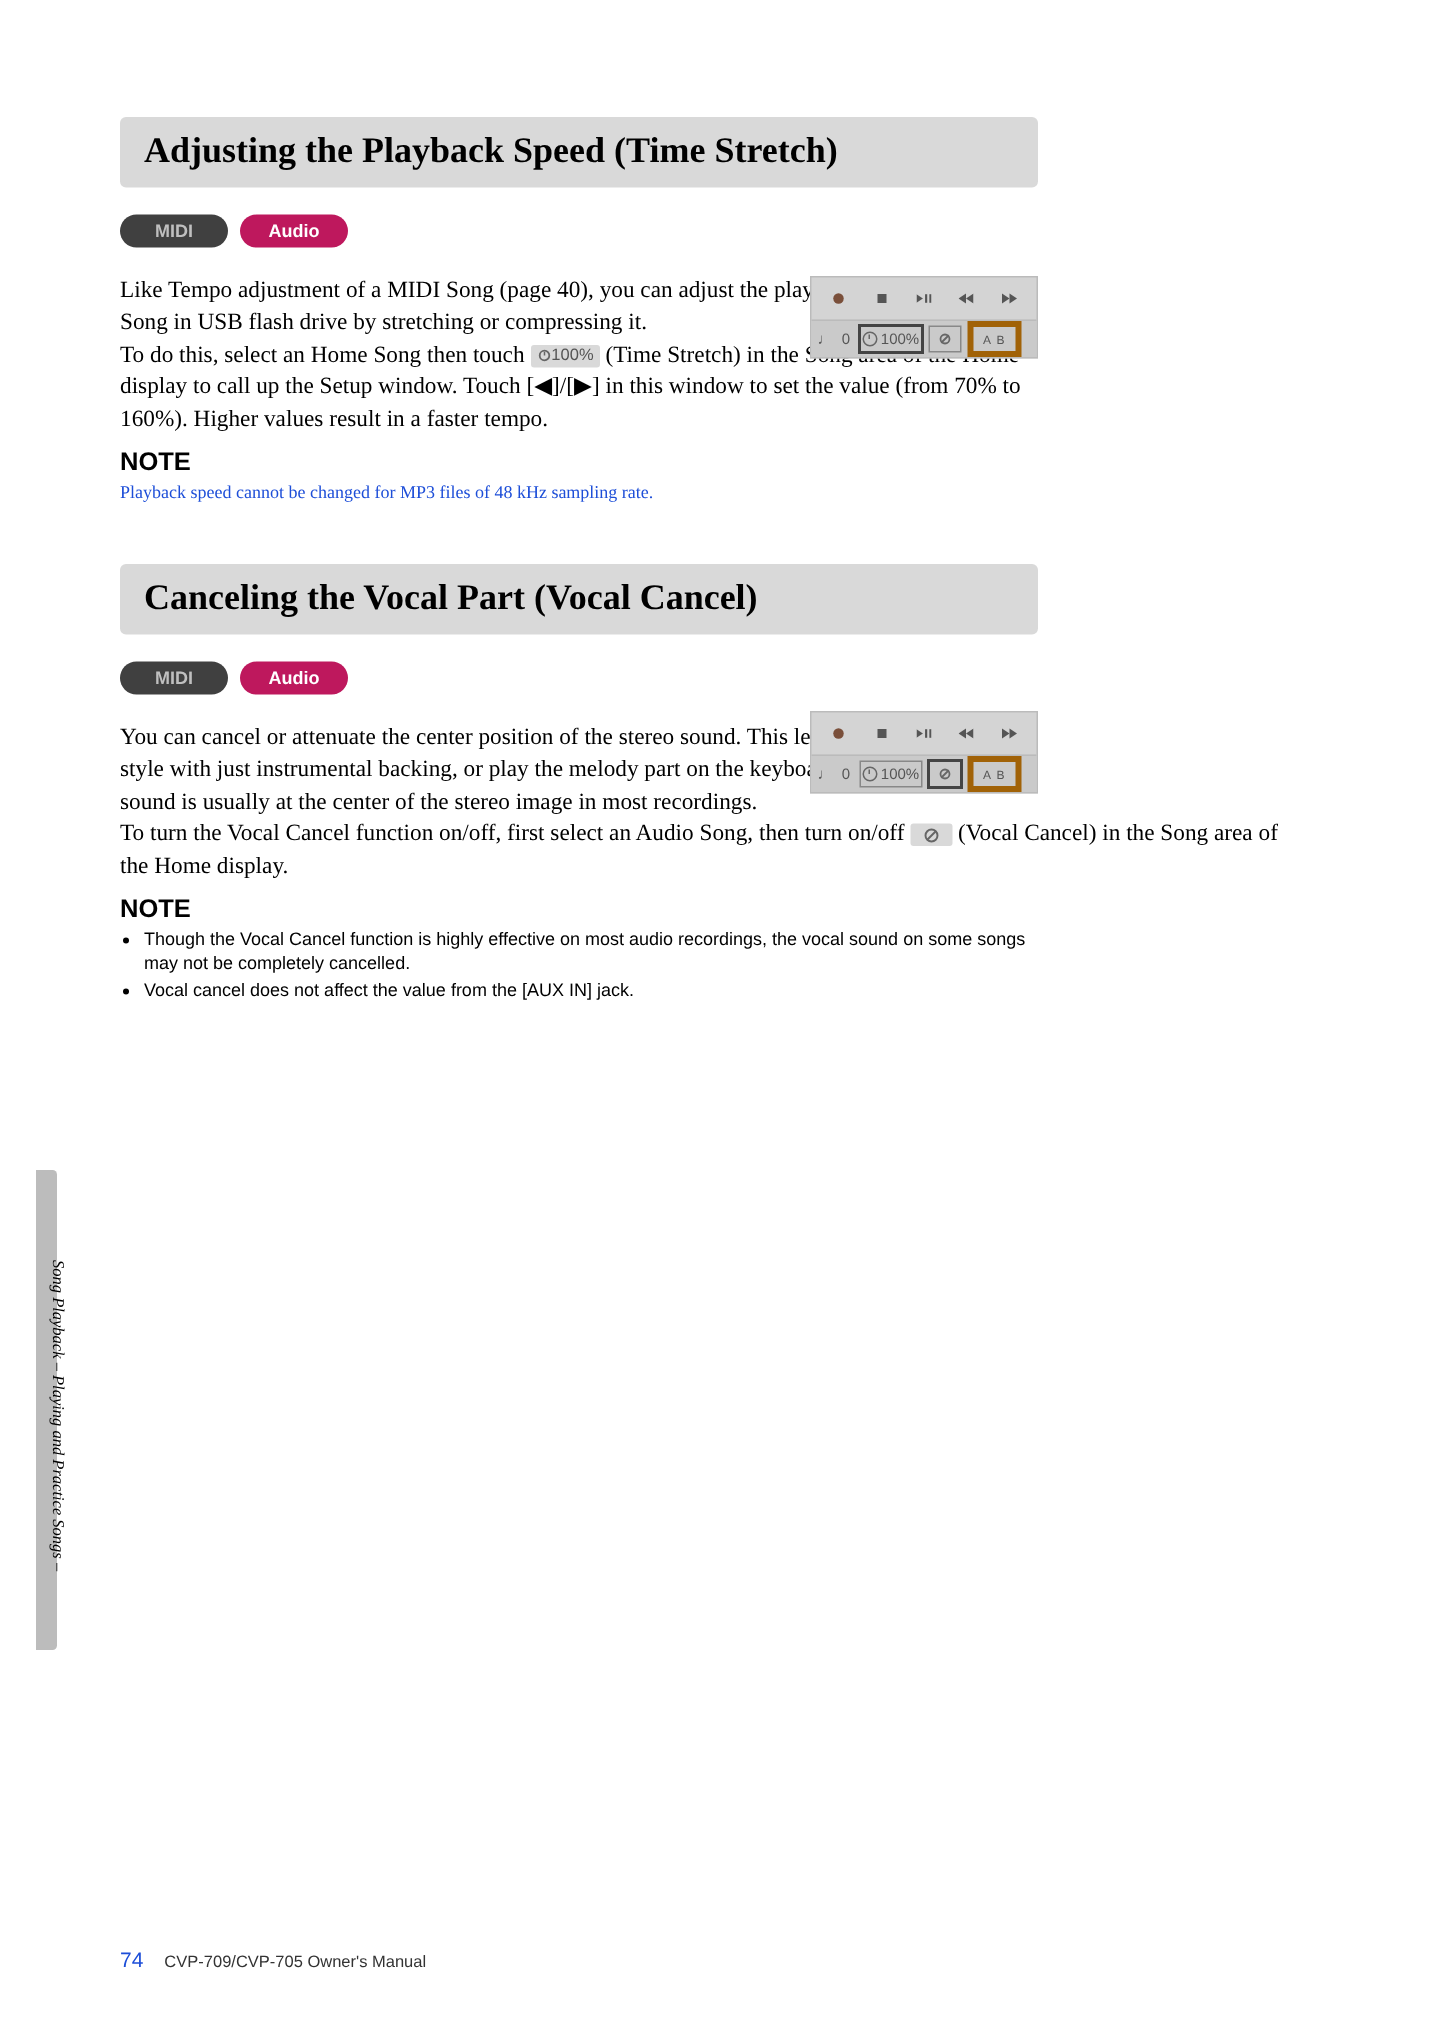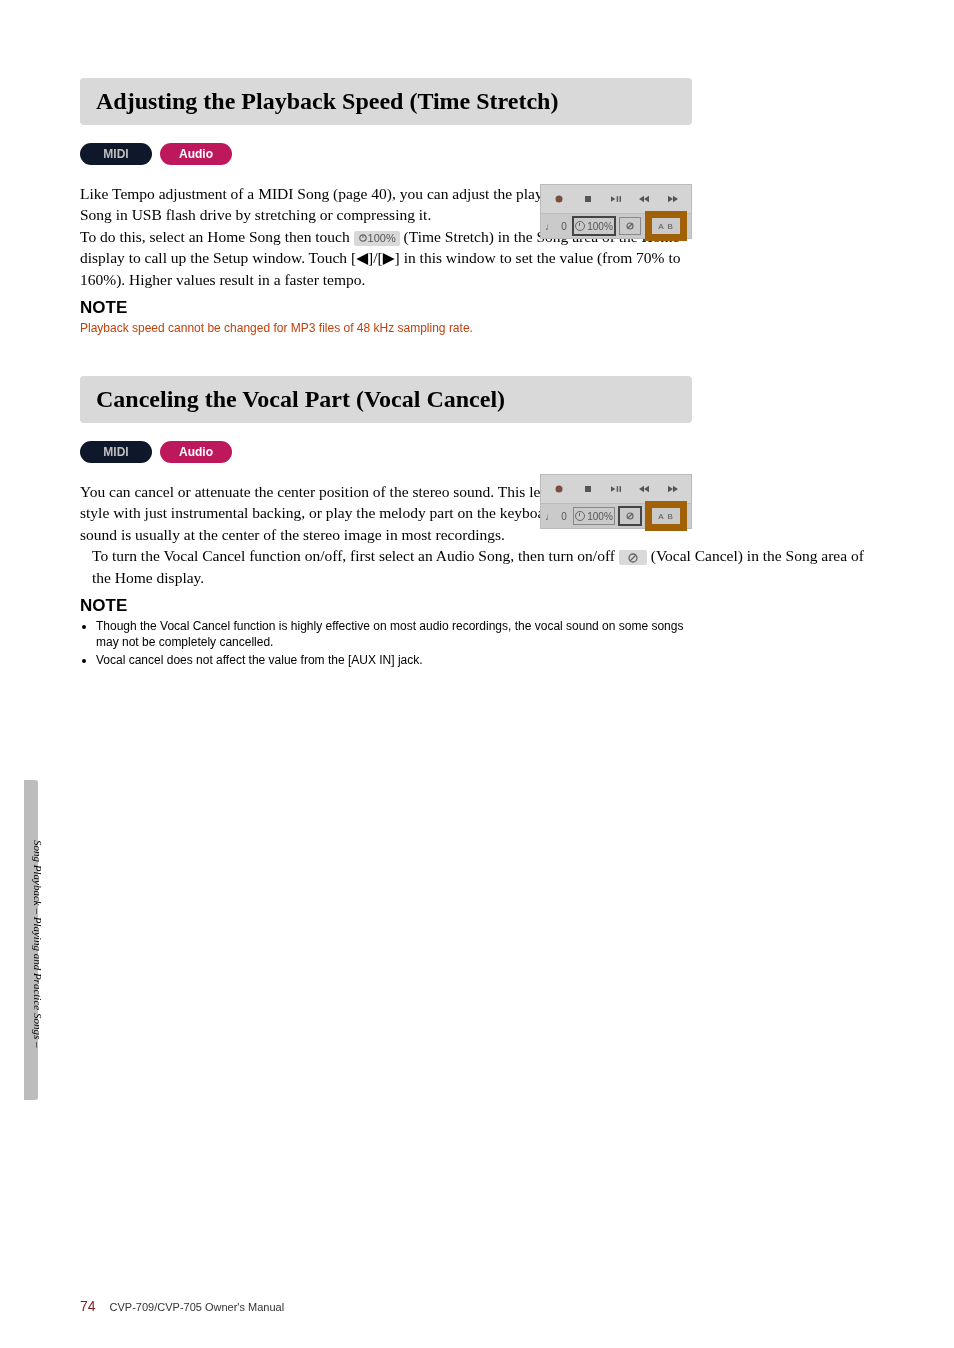--- a/index.html
+++ b/index.html
@@ -39,21 +39,21 @@
     height: 22px;
     border-radius: 11px;
     display: flex;
     align-items: center;
     justify-content: center;
     font-size: 12px;
     font-weight: bold;
     font-family: Arial, Helvetica, sans-serif;
   }
   .tag-midi {
-    background: #0f172a;
+    background: #404040;
     color: #bfbfbf;
   }
   .tag-audio {
     background: #be185d;
     color: #fff;
   }
   .body-text {
     font-size: 15.5px;
     line-height: 1.38;
     font-family: Georgia, "Times New Roman", serif;
@@ -65,24 +65,24 @@
     width: 610px;
   }
   .note-head {
     font-family: Arial, Helvetica, sans-serif;
     font-weight: bold;
     font-size: 17px;
     margin-top: 8px;
     margin-bottom: 2px;
   }
   .note-body {
-    font-family: Liberation Sans, sans-serif;
+    font-family: Liberation Serif, serif;
     font-size: 12px;
     line-height: 1.35;
-    color: #c2410c;
+    color: #1d4ed8;
   }
   .note-list {
     font-family: Arial, Helvetica, sans-serif;
     font-size: 12px;
     line-height: 1.35;
     padding-left: 16px;
     margin: 2px 0 0 0;
   }
   .note-list li {
     margin-bottom: 2px;
@@ -160,21 +160,21 @@
     border:1px solid #888;
     height:16px;
     display:flex;align-items:center;justify-content:center;
   }
   .panel-bot .hundred.hl { outline:2px solid #444; outline-offset:-1px; }
   .panel-bot .vc {
     width:20px;height:16px;border:1px solid #888;display:flex;align-items:center;justify-content:center;background:#cacaca;
   }
   .panel-bot .vc.hl { outline:2px solid #444; outline-offset:-1px; }
   .panel-bot .ab {
-    width:28px;height:16px;border:7px solid #a16207;display:flex;align-items:center;justify-content:center;background:#cacaca;font-size:8px;letter-spacing:1px;
+    width:28px;height:16px;border:4px solid #a16207;display:flex;align-items:center;justify-content:center;background:#cacaca;font-size:8px;letter-spacing:1px;
   }
   .panel-bot .hundred .clock {
     width:8px;height:8px;border:1px solid #666;border-radius:50%;position:relative;margin-right:2px;
   }
   .panel-bot .hundred .clock::after{content:"";position:absolute;left:3px;top:1px;width:1px;height:3px;background:#666;}
   .pbtn { width:10px;height:10px; }
 
   
   .side-text {
     position: absolute;
@@ -205,21 +205,21 @@
     bottom: 34px;
     font-family: Arial, Helvetica, sans-serif;
     font-size: 11px;
     color: #333;
     display:flex;
     align-items: baseline;
     gap: 14px;
   }
   .footer .pnum {
     font-size: 14px;
-    color:#7f1d1d;
+    color:#1d4ed8;
   }
 </style>
 </head>
 <body>
 
 <div class="page">
 
   <div class="section-heading">Adjusting the Playback Speed (Time Stretch)</div>
 
   <div class="tags-row">
@@ -246,21 +246,21 @@
   <div class="section-heading">Canceling the Vocal Part (Vocal Cancel)</div>
 
   <div class="tags-row">
     <div class="tag tag-midi">MIDI</div>
     <div class="tag tag-audio">Audio</div>
   </div>
 
   <div class="body-text body-block-2">
     <span>You can cancel or attenuate the center position of the stereo sound. This lets you sing "karaoke" style with just instrumental backing, or play the melody part on the keyboard, since the vocal sound is usually at the center of the stereo image in most recordings.</span>
   </div>
-  <div class="body-text" style="width:780px;margin-left:12px;">
+  <div class="body-text" style="width:780px;">
     <span>To turn the Vocal Cancel function on/off, first select an Audio Song, then turn on/off </span><span class="inline-vc-icon">
         <svg width="12" height="12" viewBox="0 0 12 12">
           <circle cx="6" cy="6" r="4" fill="none" stroke="#666" stroke-width="1.3"></circle>
           <line x1="3" y1="9" x2="9" y2="3" stroke="#666" stroke-width="1.3"></line>
         </svg>
       </span><span> (Vocal Cancel) in the Song area of the Home display.</span>
   </div>
 
   <div class="note-head">NOTE</div>
   <ul class="note-list">

